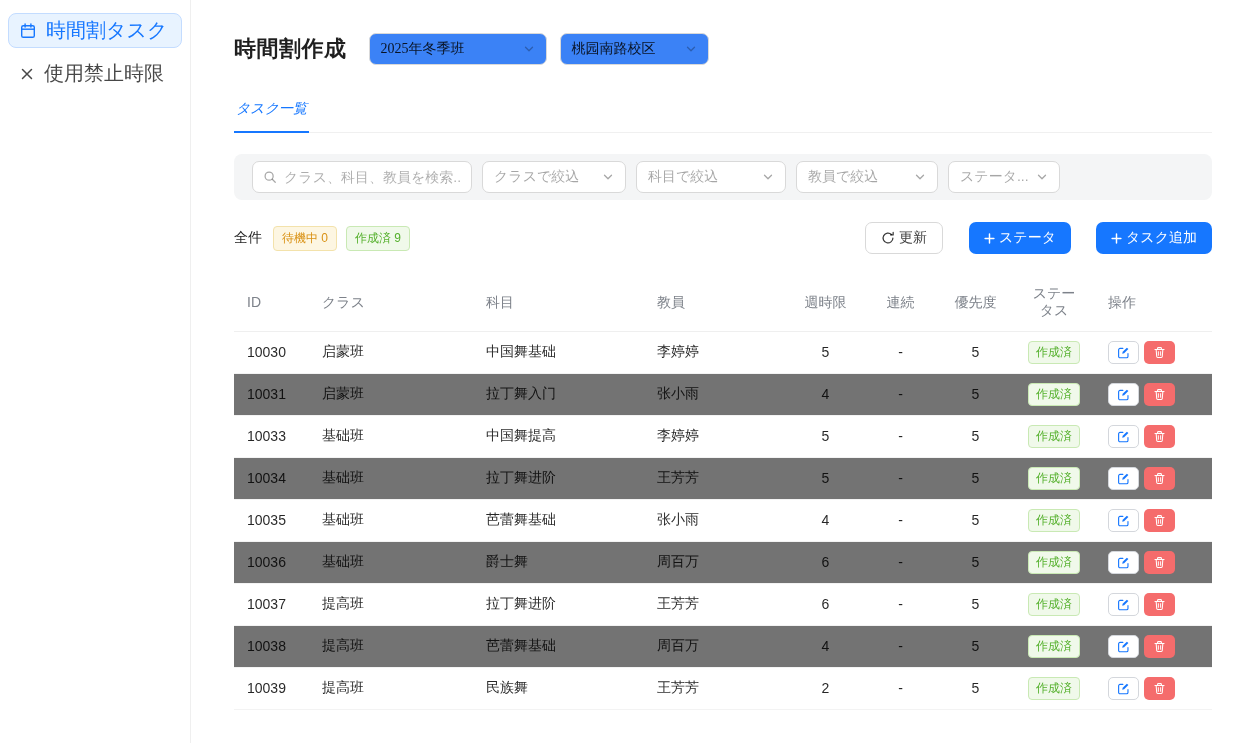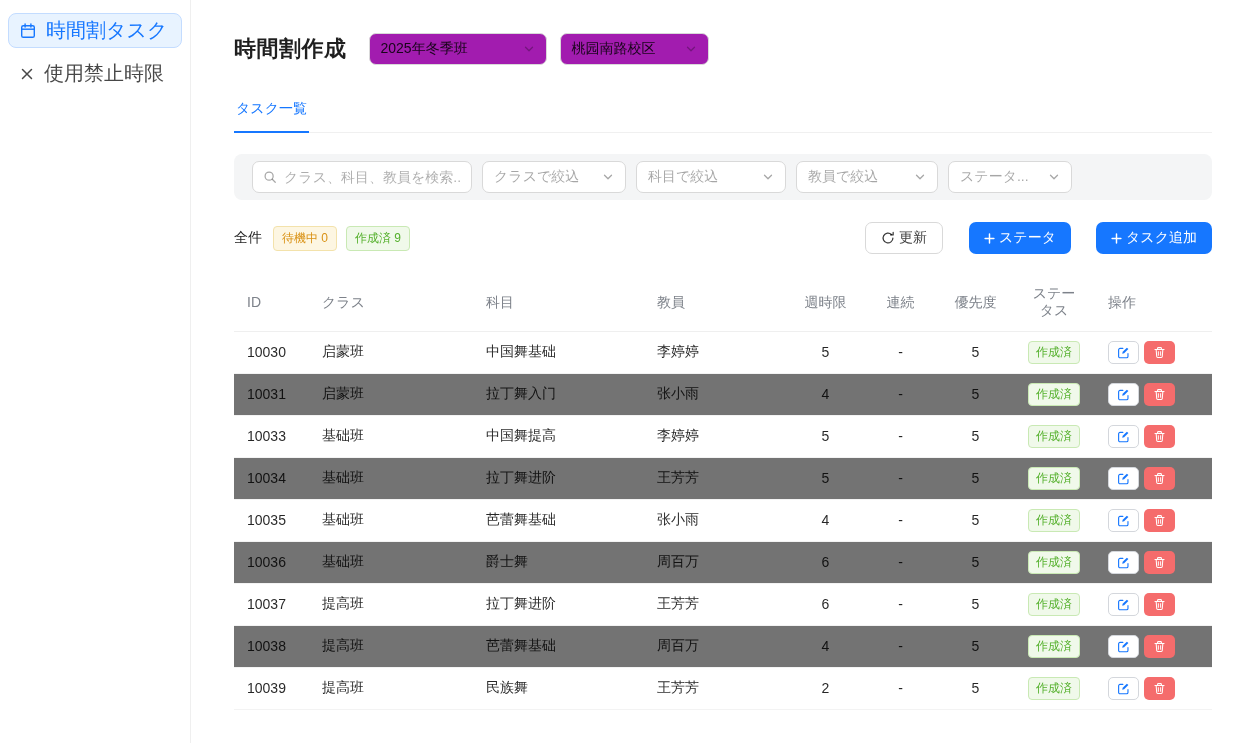--- a/index.html
+++ b/index.html
@@ -11,42 +11,42 @@
   .sidebar { width:191px; flex:0 0 191px; border-right:1px solid #efefef; padding:13px 8px; background:#fff; }
   .side-item { display:flex; align-items:center; gap:10px; height:35px; padding:0 11px; border-radius:8px;
                color:rgba(0,0,0,.72); cursor:pointer; margin-bottom:8px; border:1px solid transparent; font-size:20px; }
   .side-item.active { background:#e8f3ff; color:#1677ff; border-color:#c3dcff; font-weight:500; }
   .icn { display:inline-flex; align-items:center; justify-content:center; }
 
   
   .main { flex:1; padding:0 30px 0 43px; overflow:hidden; }
   .page-header { display:flex; align-items:center; margin-top:33px; }
   .page-title { font-size:22px; font-weight:700; margin-right:22px; letter-spacing:.5px; }
-  .select { height:32px; border:1px solid #d9d9d9; border-radius:7px; background:#a21caf; display:flex; align-items:center;
-            justify-content:space-between; padding:0 11px; cursor:pointer; margin-right:13px; color:rgba(0,0,0,.85); }
+  .select { height:32px; border:1px solid #d9d9d9; border-radius:7px; background:#3b82f6; display:flex; align-items:center;
+            justify-content:space-between; padding:0 11px; cursor:pointer; margin-right:13px; color:rgba(0,0,0,.85);font-family:Liberation Serif, serif; }
   .select .chev { color:rgba(0,0,0,.28); margin-left:8px; }
   .sel-term { width:178px; }
   .sel-campus { width:149px; }
 
   
   .tabs { display:flex; gap:38px; margin-top:26px; border-bottom:1px solid #f0f0f0; }
-  .tab { padding:9px 2px 13px; cursor:pointer; color:rgba(0,0,0,.85); }
+  .tab { padding:9px 2px 13px; cursor:pointer; color:rgba(0,0,0,.85);font-style:italic; }
   .tab.active { color:#1677ff; border-bottom:2px solid #1677ff; margin-bottom:-1px; font-weight:500; }
 
   
   .filter-bar { margin-top:21px; height:46px; background:#f4f5f6; border-radius:8px; display:flex; align-items:center;
                 padding:0 18px; gap:10px; }
   .search-box { width:220px; height:32px; background:#fff; border:1px solid #d9d9d9; border-radius:7px;
                 display:flex; align-items:center; padding:0 10px; gap:7px; color:rgba(0,0,0,.35); }
   .search-box input { border:none; outline:none; flex:1; font-size:14px; font-family:inherit; color:rgba(0,0,0,.85); min-width:0; background:transparent; }
   .search-box input::placeholder { color:rgba(0,0,0,.32); }
   .fselect { height:32px; background:#fff; border:1px solid #d9d9d9; border-radius:7px; display:flex; align-items:center;
              justify-content:space-between; padding:0 11px; color:rgba(0,0,0,.35); cursor:pointer; }
   .fselect .lbl { white-space:nowrap; overflow:hidden; }
-  .fs-1 { width:144px; } .fs-2 { width:150px;font-family:Liberation Serif, serif; } .fs-3 { width:142px; } .fs-4 { width:124px; }
+  .fs-1 { width:144px; } .fs-2 { width:150px;font-family:Liberation Serif, serif; } .fs-3 { width:142px; } .fs-4 { width:112px; }
 
   
   .status-bar { margin-top:22px; display:flex; align-items:center; }
   .all-label { margin-right:11px; }
   .badge { font-size:12px; border-radius:4px; padding:3px 8px; margin-right:9px; white-space:nowrap; }
   .badge.warn { color:#d99114; background:#fdf6e2; border:1px solid #f3e2ab; }
   .badge.ok   { color:#54b02c; background:#f0f9ea; border:1px solid #c9e9b4; }
   .spacer { flex:1; }
   .btn { height:32px; border-radius:7px; display:inline-flex; align-items:center; gap:4px; font-size:14px;
          padding:0 15px; cursor:pointer; border:none; font-family:inherit; }

